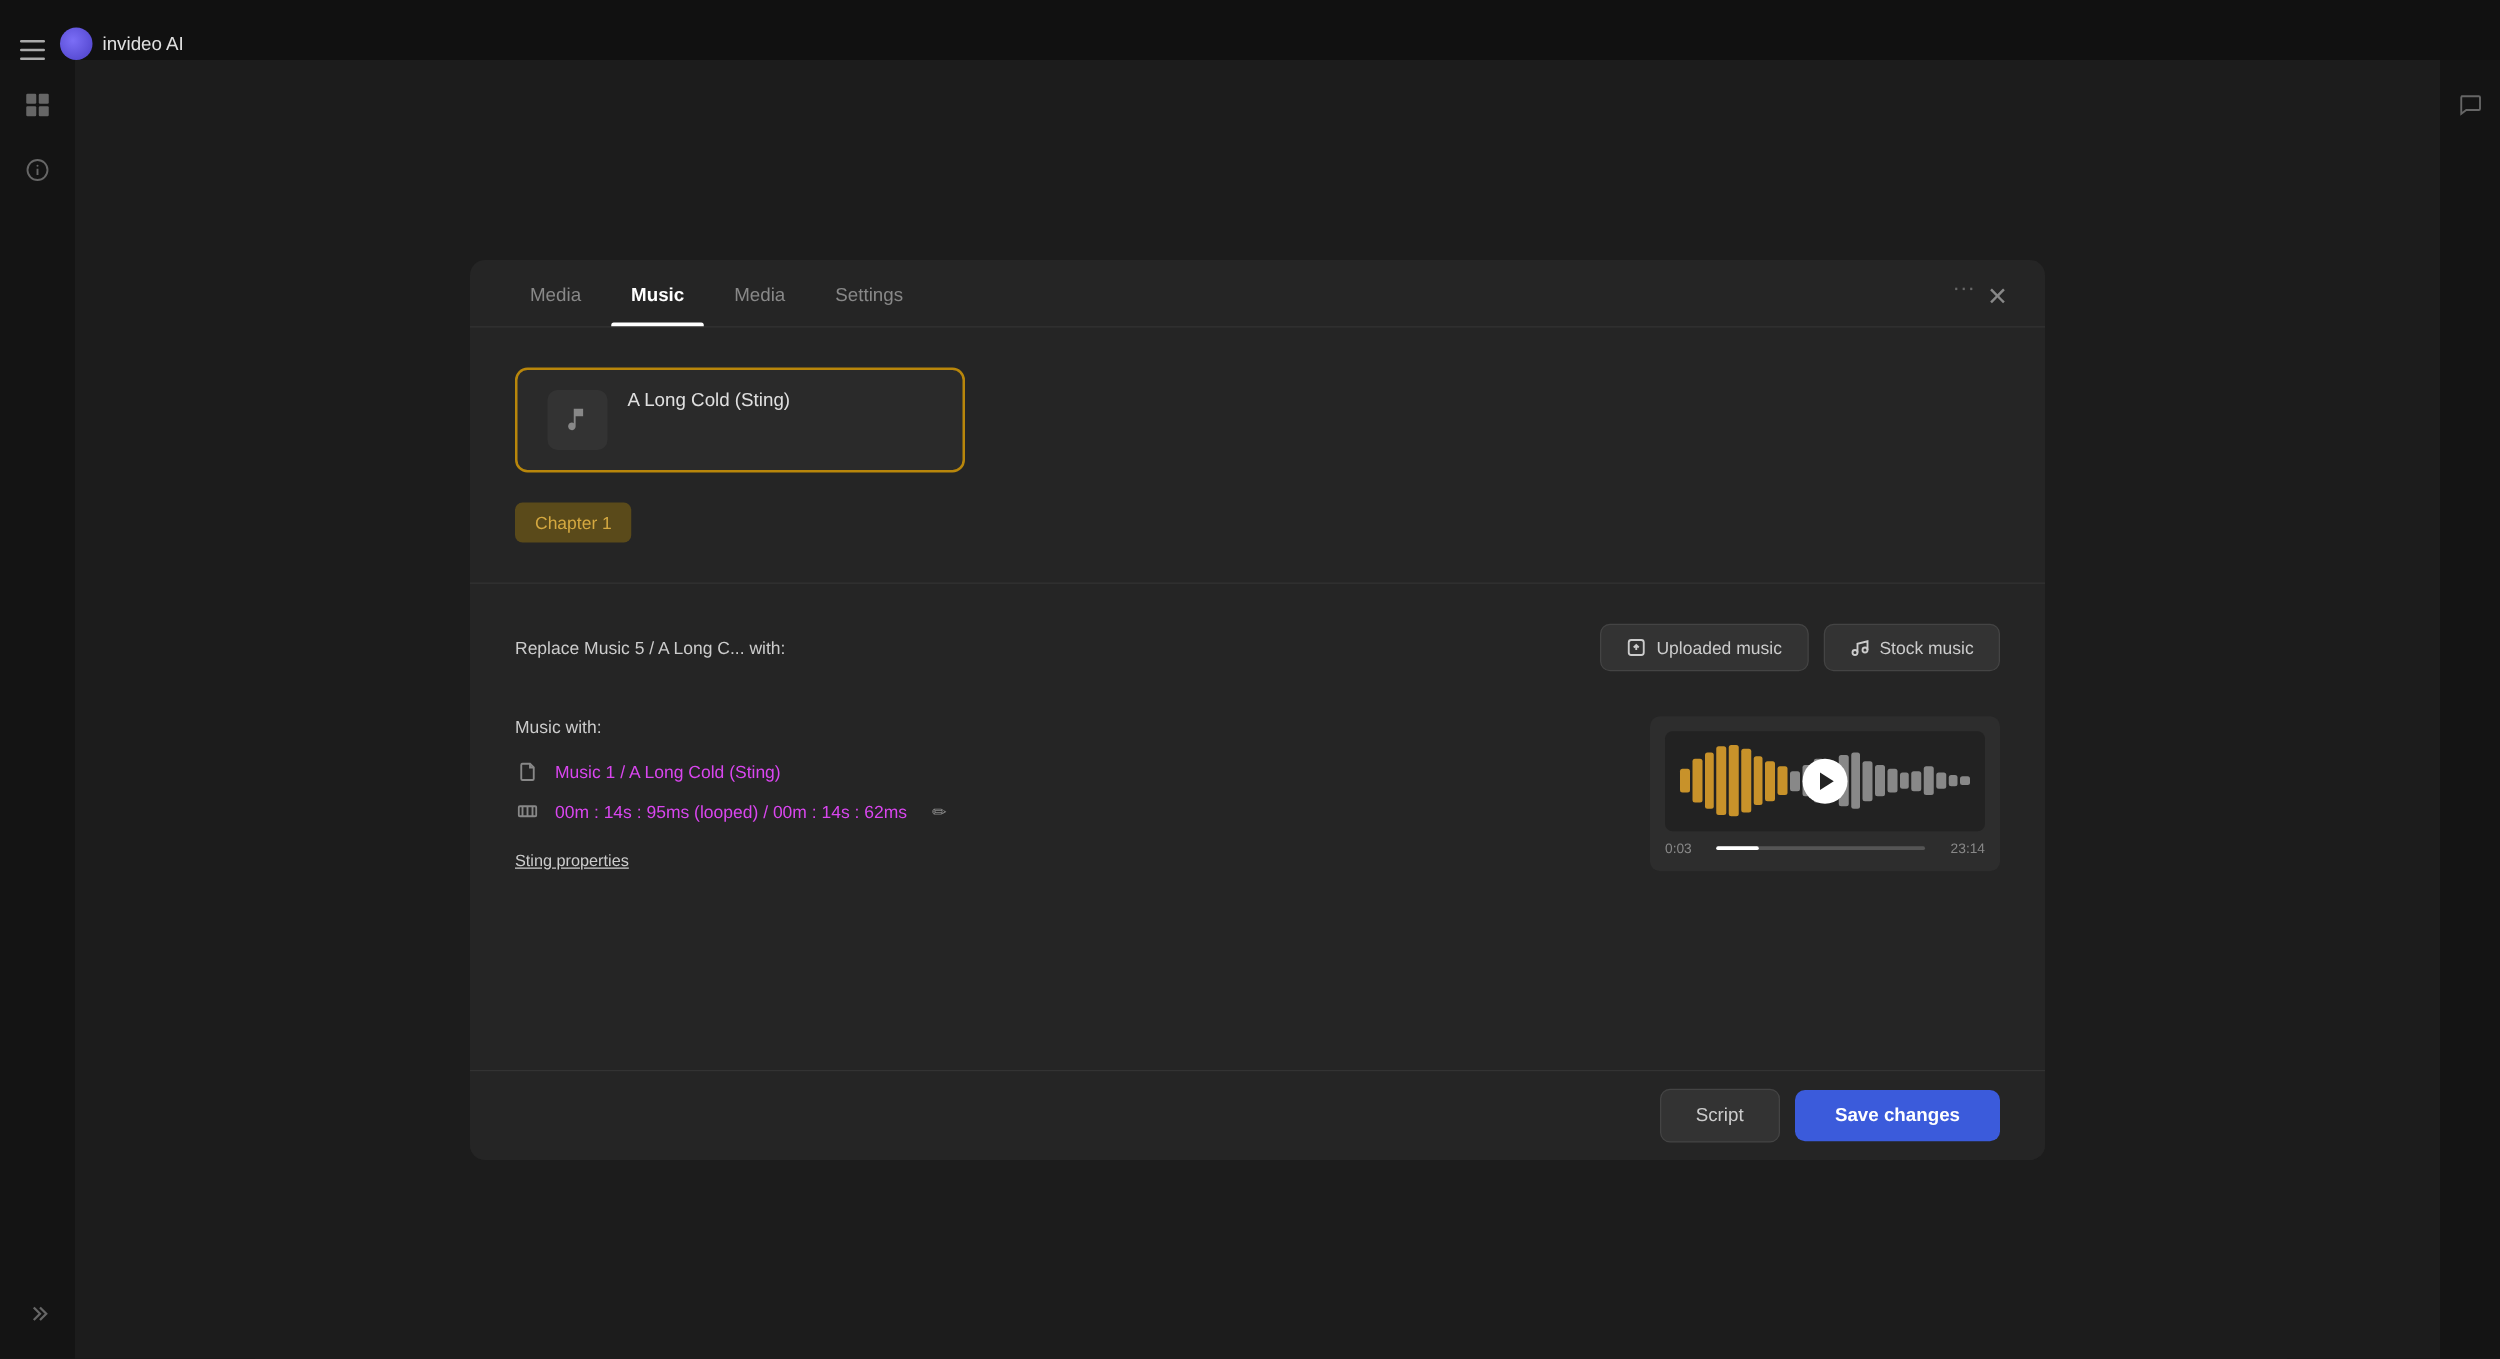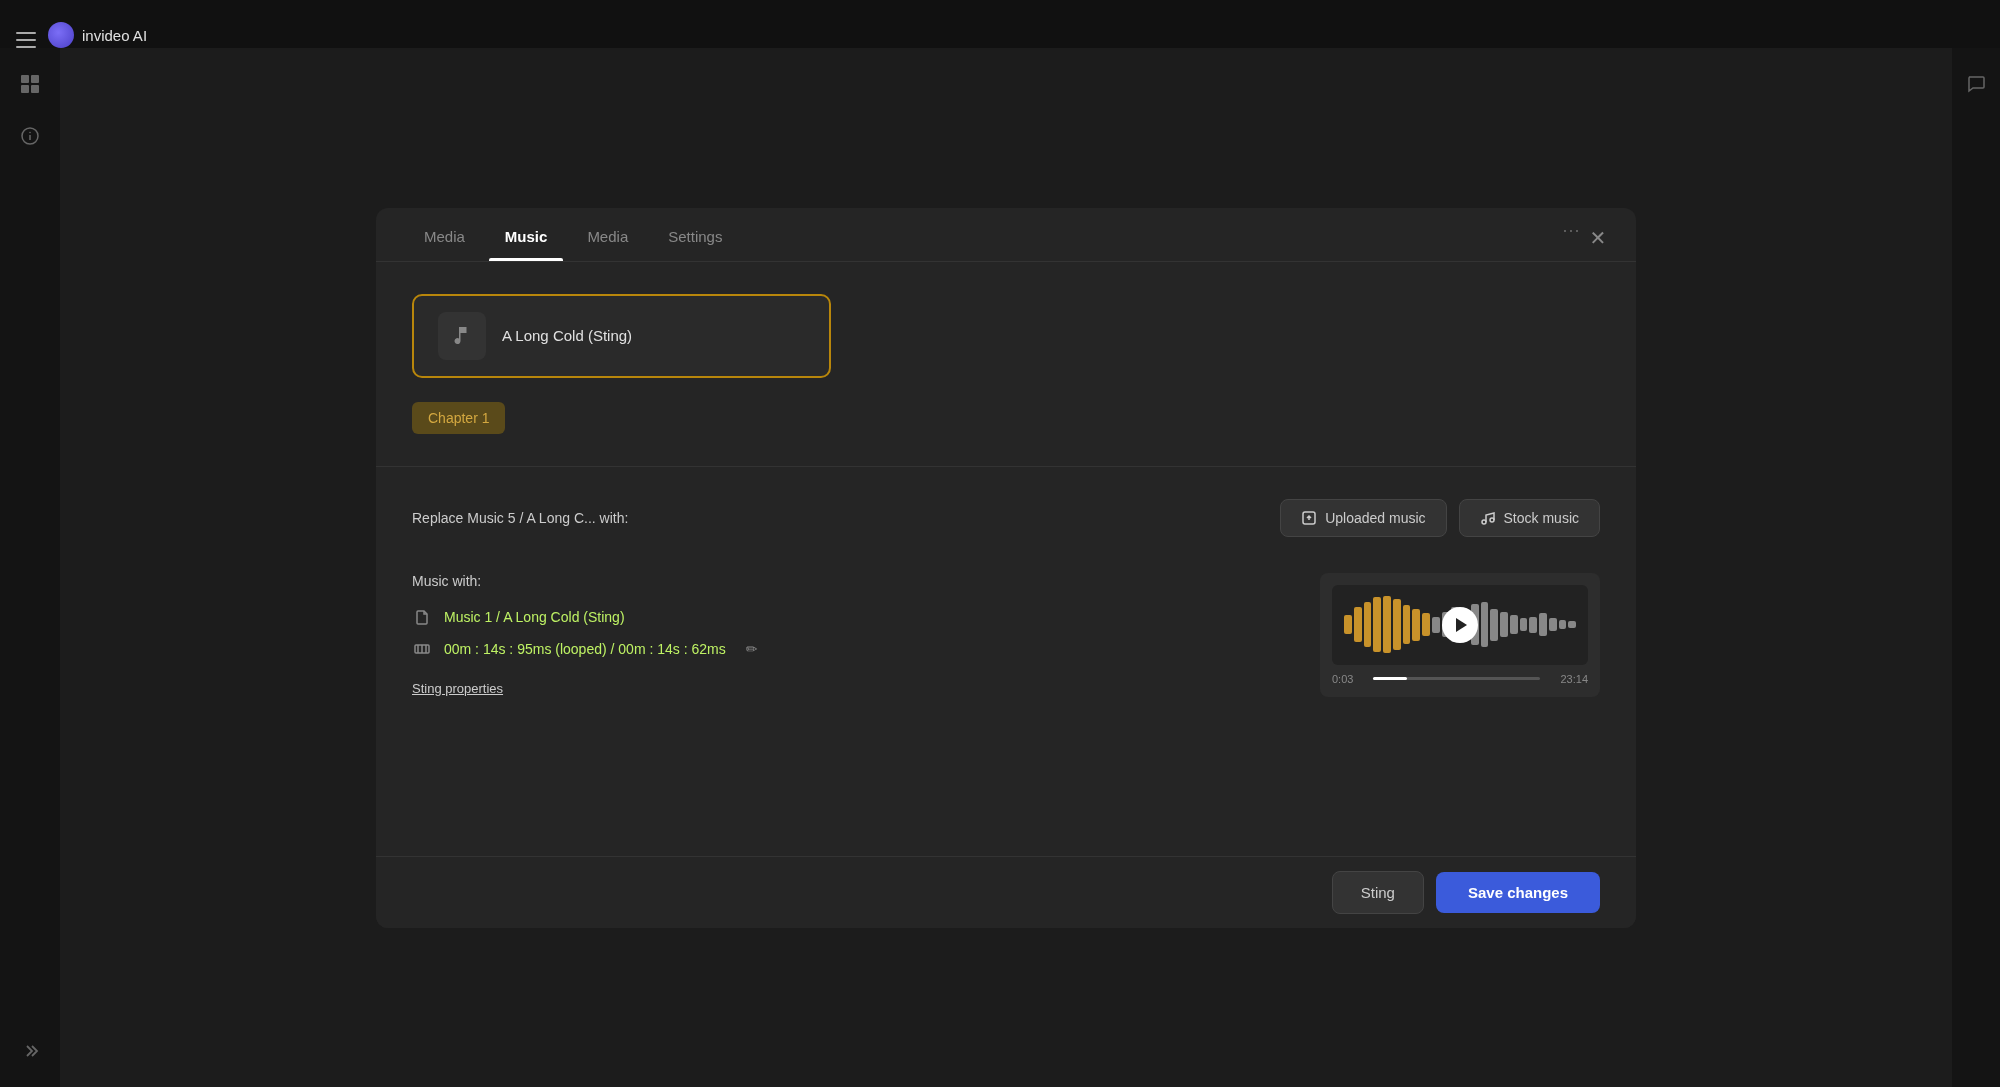--- a/index.html
+++ b/index.html
@@ -143,26 +143,25 @@
     }
 
     
     .panel-body {
       padding: 32px 36px;
     }
 
     
     .music-card {
       display: flex;
-      align-items: center;
       gap: 16px;
       border: 2px solid #b8860b;
       border-radius: 10px;
       padding: 16px 24px;
-      width: 419px;
+      width: 360px;
       background: #2a2a2a;
       cursor: pointer;
       margin-bottom: 24px;
     }
     .music-card-icon {
       width: 48px; height: 48px;
       background: #333;
       border-radius: 8px;
       display: flex; align-items: center; justify-content: center;
       flex-shrink: 0;
@@ -243,21 +242,21 @@
     }
     .info-icon {
       color: #888;
       font-size: 16px;
       width: 20px;
       flex-shrink: 0;
       display: flex; align-items: center; justify-content: center;
     }
     .info-text {
       font-size: 14px;
-      color: #bef264;
+      color: #d946ef;
     }
     .info-edit-icon {
       color: #888;
       font-size: 14px;
       cursor: pointer;
       margin-left: 8px;
     }
     .music-properties-link {
       font-size: 13px;
       color: #ccc;
@@ -544,18 +543,18 @@
               <div class="progress-bar-fill" id="progress-fill" style="width: 20%;"></div>
             </div>
             <span class="time-label">23:14</span>
           </div>
         </div>
       </div>
 
     </div>
 
     <div class="bottom-bar">
-      <button class="reset-btn">Sting</button>
+      <button class="reset-btn">Script</button>
       <button class="save-btn">Save changes</button>
     </div>
 
   </div>
 </div>
 
 </body></html>

